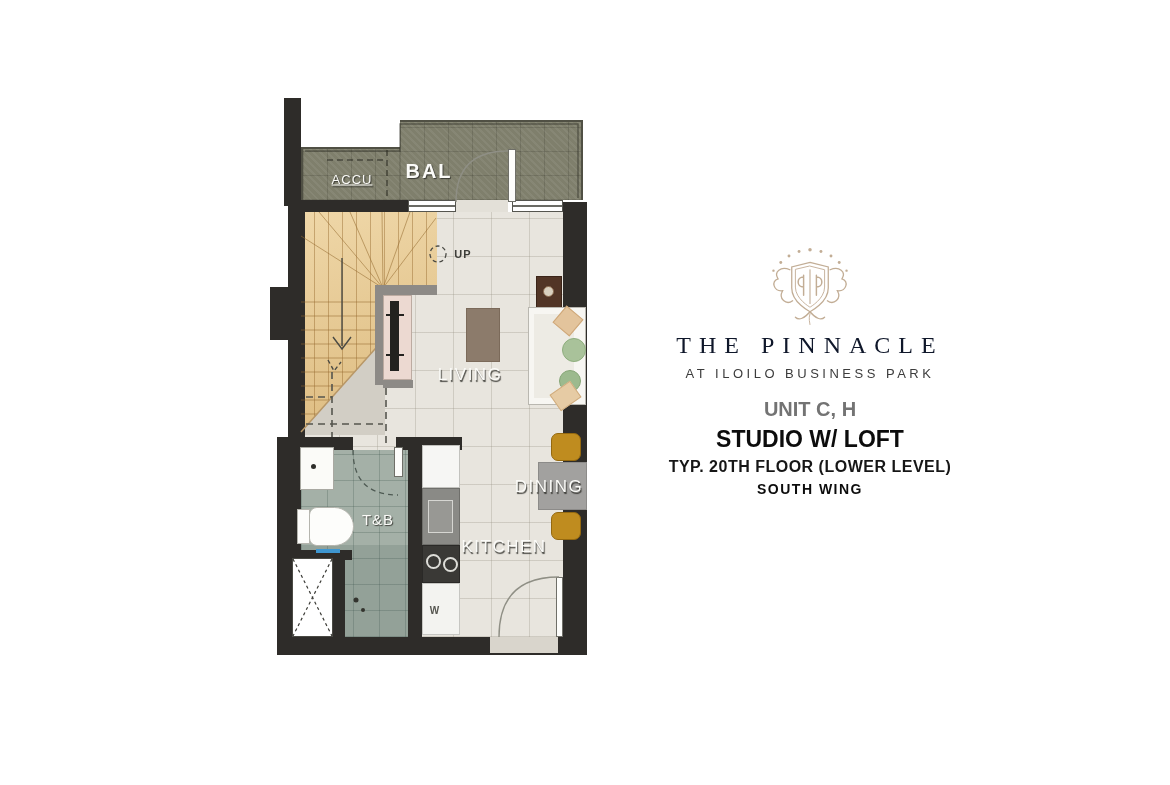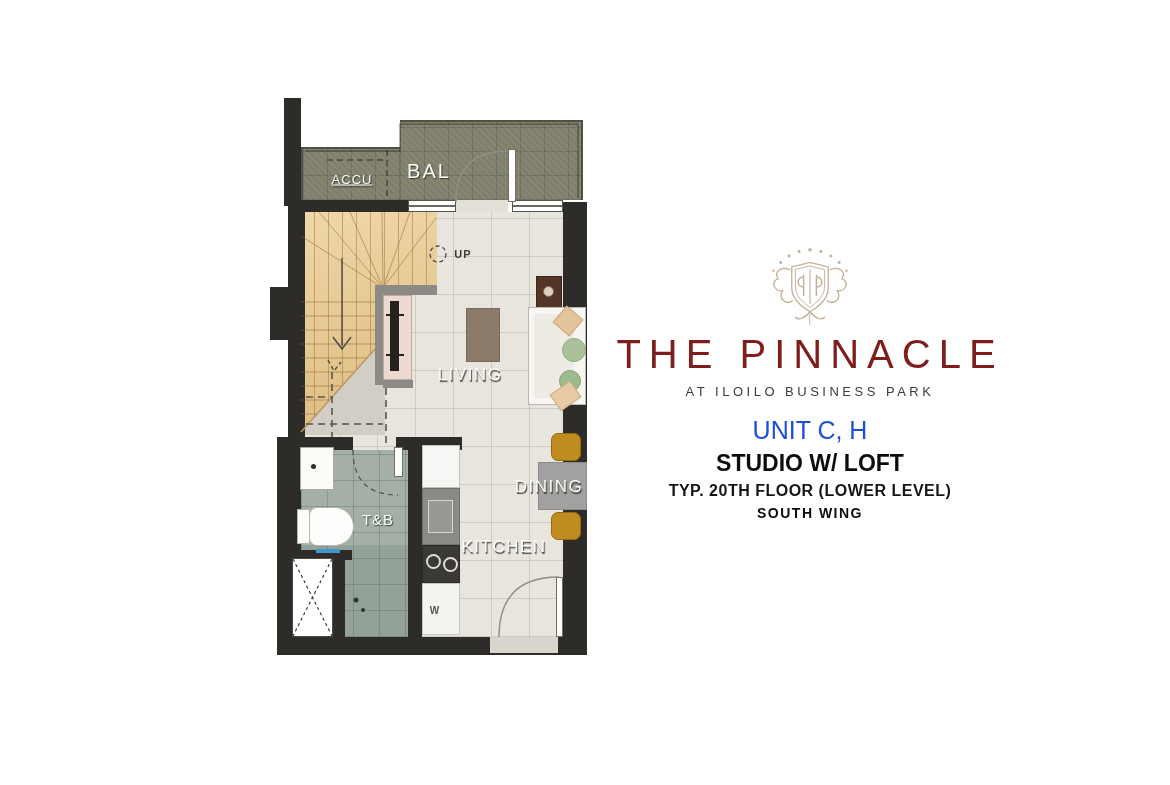--- a/index.html
+++ b/index.html
@@ -24,24 +24,24 @@
           repeating-linear-gradient(90deg, rgba(40,40,30,.18) 0 1px, transparent 1px 24px);}
   .plabel{position:absolute;transform:translate(-50%,-50%);color:#fbfbf8;font-weight:700;
           letter-spacing:1px;text-shadow:1px 1.5px 1px rgba(45,45,40,.85);white-space:nowrap;}
   .win{position:absolute;background:
         linear-gradient(to bottom, #fff 42%, #6a6a64 42%, #6a6a64 58%, #fff 58%);
        border:1px solid #55554f;box-sizing:border-box;}
   .leaf{position:absolute;background:#fdfdfb;border:1px solid #6f6f68;box-sizing:border-box;}
   .furn{position:absolute;box-sizing:border-box;}
   
   #info{position:absolute;left:615px;top:246px;width:390px;text-align:center;color:#3b3b3b;}
-  .brand{font-family:Liberation Sans, sans-serif;font-size:40px;letter-spacing:8px;
-         margin-top:2px;color:#7f1d1d;white-space:nowrap;}
+  .brand{font-family:Liberation Serif, serif;font-size:24px;letter-spacing:8px;
+         margin-top:2px;color:#0f172a;white-space:nowrap;}
   .tagline{font-size:13px;letter-spacing:3.5px;margin-top:7px;color:#3c3c3c;white-space:nowrap;}
-  .unit{font-size:25px;font-weight:400;color:#1d4ed8;margin-top:17px;}
+  .unit{font-size:20px;font-weight:700;color:#737373;margin-top:17px;}
   .utype{font-size:23px;font-weight:700;color:#0c0c0c;margin-top:5px;}
   .uarea{font-size:22px;font-weight:500;color:#111;margin-top:7px;white-space:nowrap;}
   .ufloor{font-size:16px;font-weight:600;color:#161616;margin-top:5px;letter-spacing:.5px;white-space:nowrap;}
   .uwing{font-size:14px;font-weight:700;color:#0c0c0c;margin-top:5px;letter-spacing:1.5px;}
 </style>
 </head>
 <body>
 
 <div id="plan">
 
@@ -165,21 +165,21 @@
   <div class="furn" style="left:156px;top:456px;width:15px;height:15px;border-radius:50%;border:2px solid #ddddd8;box-sizing:border-box;"></div>
   <div class="furn" style="left:173px;top:459px;width:15px;height:15px;border-radius:50%;border:2px solid #ddddd8;box-sizing:border-box;"></div>
   <div class="furn" style="left:152px;top:485px;width:38px;height:52px;background:#f3f3f0;border:1px solid #c6c6c2;"></div>
 
   <div class="furn" style="left:30px;top:349px;width:34px;height:43px;background:#fbfbf8;border:1px solid #a9a9a2;"></div>
   <div class="furn" style="left:41px;top:366px;width:5px;height:5px;border-radius:50%;background:#2e2e2a;"></div>
   <div class="furn" style="left:27px;top:411px;width:13px;height:35px;background:#fdfdfb;border:1px solid #b5b5ae;"></div>
   <div class="furn" style="left:39px;top:409px;width:45px;height:39px;background:#fdfdfb;border:1px solid #b5b5ae;border-radius:8px 20px 20px 8px;"></div>
   <div class="furn" style="left:46px;top:451px;width:24px;height:4px;background:#3f97d0;"></div>
 
-  <div class="plabel" style="left:159px;top:73px;font-size:20px;font-weight:400;letter-spacing:2px;">BAL</div>
+  <div class="plabel" style="left:159px;top:73px;font-size:20px;font-weight:700;letter-spacing:2px;">BAL</div>
   <div class="plabel" style="left:82px;top:81px;font-size:13px;font-weight:400;text-decoration:underline;">ACCU</div>
   <div class="plabel" style="left:193px;top:156px;font-size:11px;color:#3d3d38;text-shadow:none;">UP</div>
   <div class="plabel" style="left:200px;top:277px;font-size:17px;font-weight:400;letter-spacing:1.5px;">LIVING</div>
   <div class="plabel" style="left:279px;top:389px;font-size:17px;font-weight:400;letter-spacing:1.5px;">DINING</div>
   <div class="plabel" style="left:234px;top:449px;font-size:17px;font-weight:400;letter-spacing:1.5px;text-align:right;">KITCHEN</div>
   <div class="plabel" style="left:108px;top:421px;font-size:15px;font-weight:400;">T&amp;B</div>
   <div class="plabel" style="left:165px;top:512px;font-size:10px;color:#55554f;text-shadow:none;">W</div>
 </div>
 
 <div id="info">

